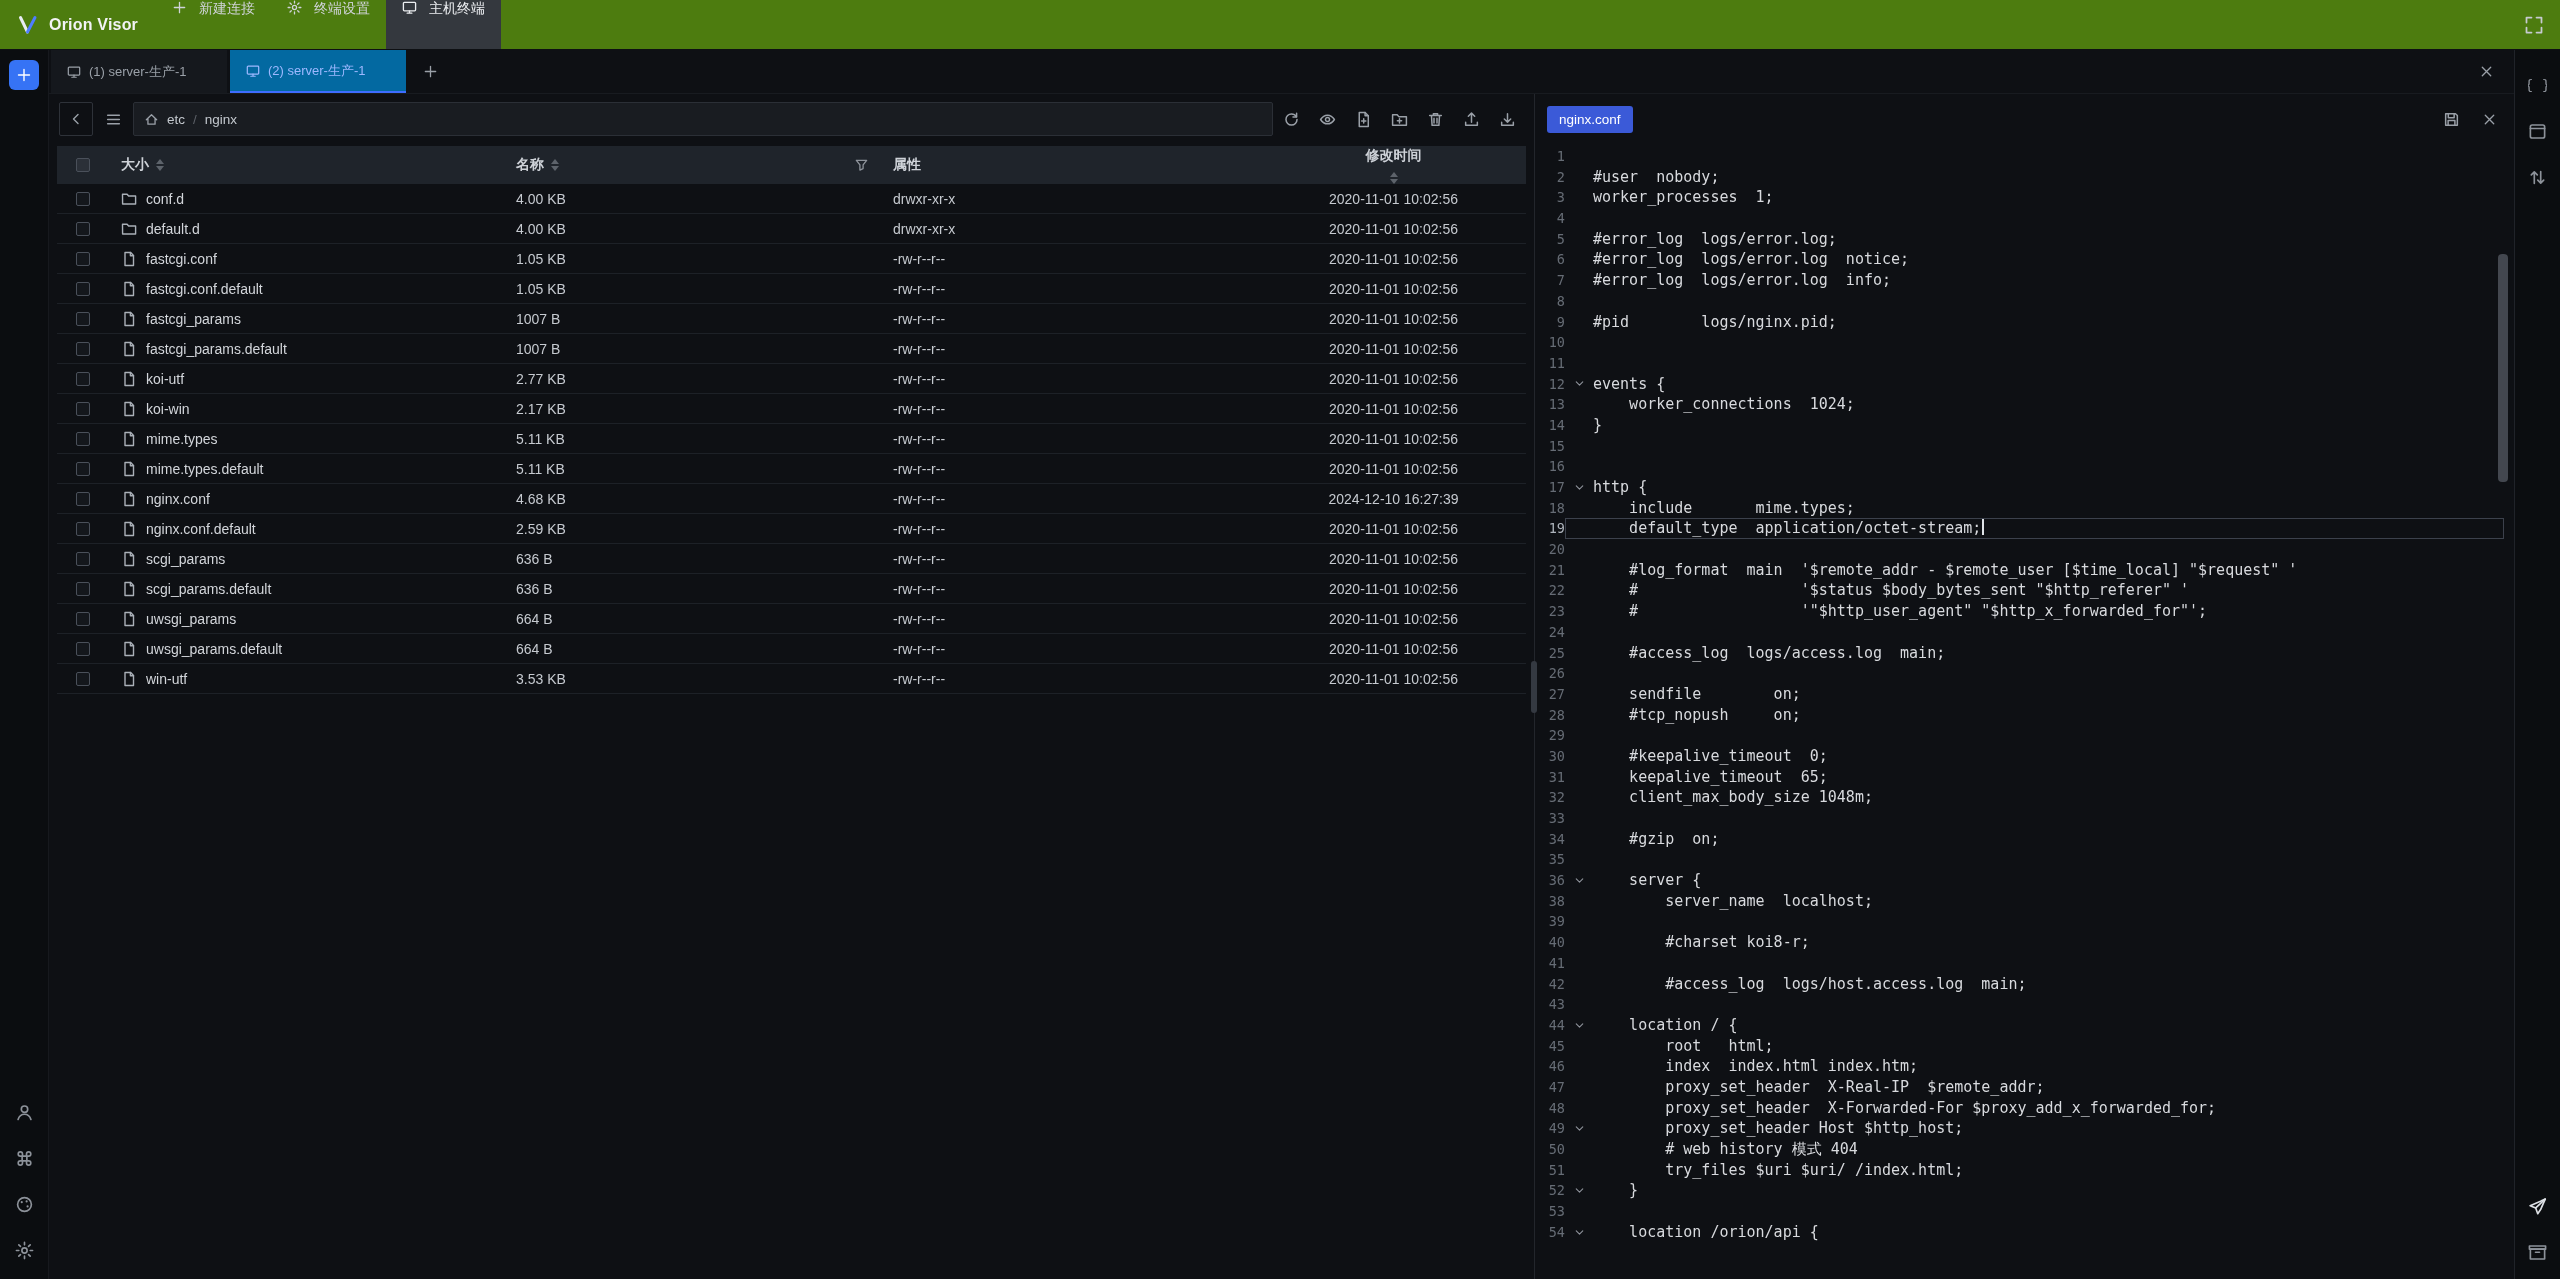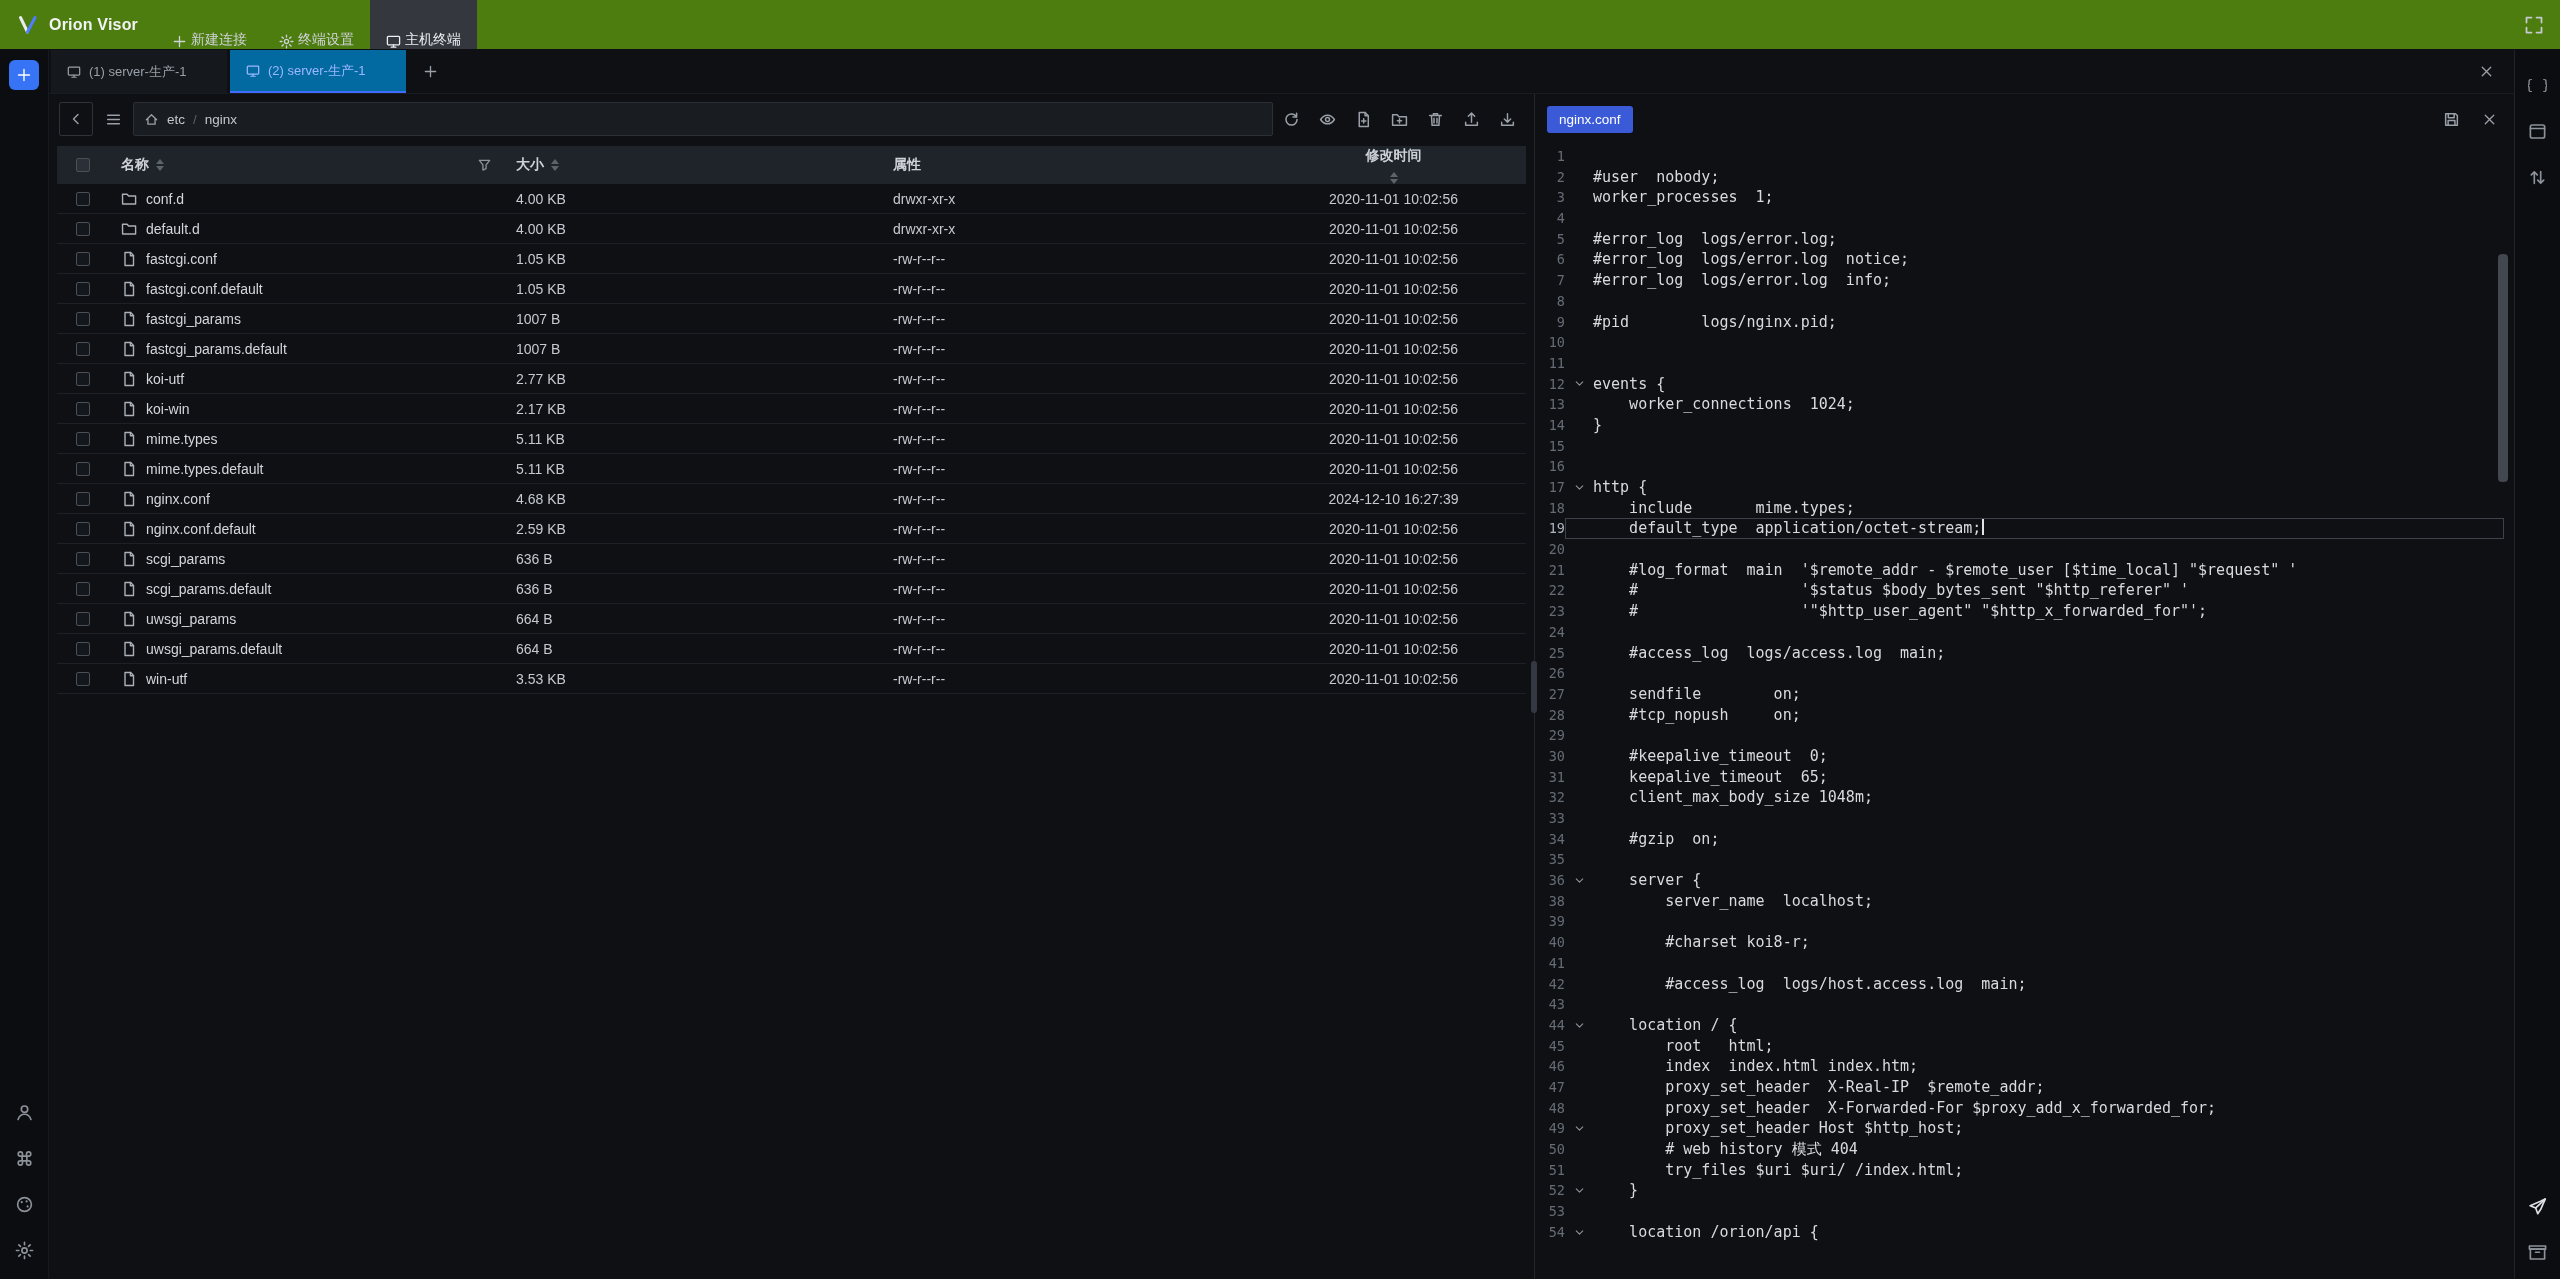--- a/index.html
+++ b/index.html
@@ -6,21 +6,21 @@
   html,body{width:2560px;height:1279px;overflow:hidden;background:#0b0d10;color:#d6d9de;
     font-family:"Liberation Sans","DejaVu Sans",sans-serif;font-size:14px;}
   svg{display:block}
   .app{display:flex;flex-direction:column;height:100%}
 
   
   .topbar{height:50px;background:#4d7c0f;display:flex;align-items:center;border-bottom:1px solid #0e1013;flex:0 0 auto}
   .logo{display:flex;align-items:center;gap:9px;padding:0 18px 0 16px}
   .logo-text{font-size:16px;font-weight:700;color:#f2f3f5;letter-spacing:.2px}
   .menu{display:flex;height:100%}
-  .menu-item{display:flex;align-items:flex-end;gap:4px;padding:0 16px;font-size:14px;color:#cfd3d8;cursor:pointer}
+  .menu-item{display:flex;align-items:flex-start;gap:12px;padding:0 16px;font-size:14px;color:#cfd3d8;cursor:pointer}
   .menu-item.active{background:#34383e;color:#eceef1}
   .topbar-spacer{flex:1}
   .fullscreen-btn{color:#c6cad0;padding:0 16px;cursor:pointer;display:flex;align-items:center}
 
   
   .content{flex:1;display:flex;min-height:0}
   .rail{display:flex;flex-direction:column;align-items:center;flex:0 0 auto;background:#0b0d10}
   .rail-left{width:49px;border-right:1px solid #17191e;padding:10px 0 12px}
   .rail-right{width:46px;border-left:1px solid #202329;padding:6px 0 10px}
   .rail-spacer{flex:1}
@@ -310,36 +310,36 @@
                 </div>
               </div>
           </div>
 
           <div class="table">
             <div class="thead">
               <div class="cell cell-check">
                 <span class="checkbox"></span>
               </div>
               <div class="th">
+                <span>大小</span>
+                <span class="sorter">
+                    <i class="caret-up"></i>
+                    <i class="caret-down"></i>
+                  </span>
+              </div>
+              <div class="th">
                 <span>名称</span>
                 <span class="sorter">
                     <i class="caret-up"></i>
                     <i class="caret-down"></i>
                   </span>
                 <span class="th-filter">
                     <svg viewBox="0 0 16 16" width="15" height="15" fill="none" stroke="currentColor" stroke-width="1.4" stroke-linecap="round" stroke-linejoin="round">
                       <path d="M2.5 3h11L9.7 7.8v4L6.3 13.4V7.8z"></path>
                     </svg>
-                  </span>
-              </div>
-              <div class="th">
-                <span>大小</span>
-                <span class="sorter">
-                    <i class="caret-up"></i>
-                    <i class="caret-down"></i>
                   </span>
               </div>
               <div class="th">
                 <span>属性</span>
               </div>
               <div class="th center">
                 <span>修改时间</span>
                 <span class="sorter">
                     <i class="caret-up"></i>
                     <i class="caret-down"></i>

